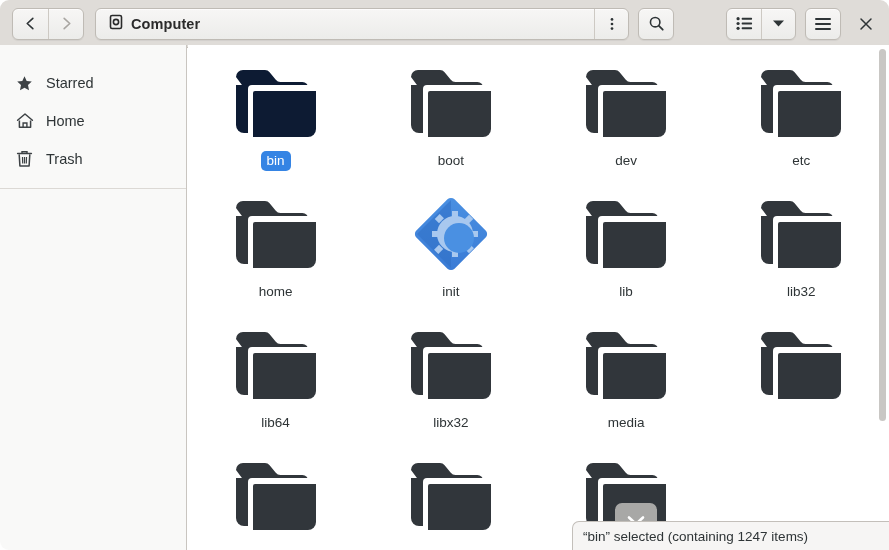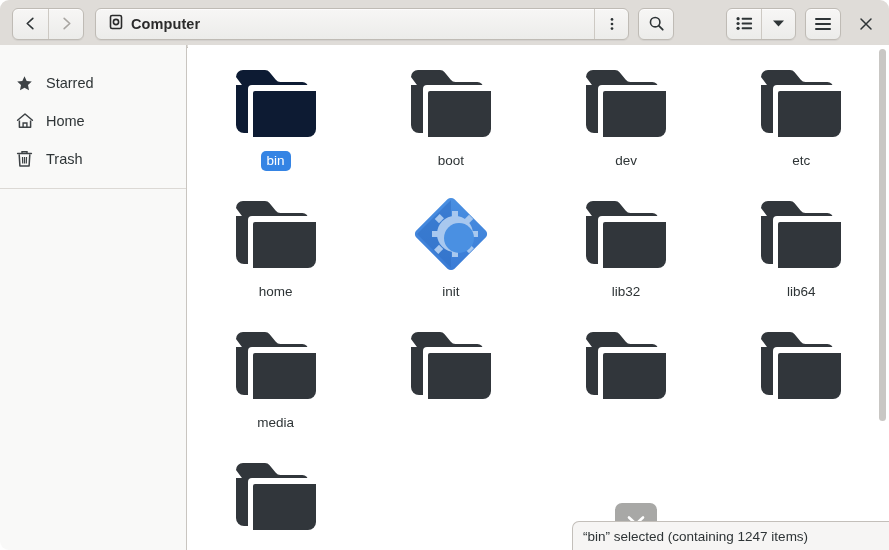--- a/index.html
+++ b/index.html
@@ -478,32 +478,54 @@
         </div>
         <div class="cell">
           <div class="icon-wrap">
             <svg width="96" height="80" viewBox="0 0 96 80" aria-hidden="true">
               <path d="M8 14 a7 7 0 0 1 7-7 h22 a6 6 0 0 1 4.6 2.2 l6.2 7.6 a6 6 0 0 0 4.6 2.2 h22 a6 6 0 0 1 6 6 v3 h-62 z" fill="#31363b"></path>
               <path d="M8 22 a0 0 0 0 1 0 0 h80 a0 0 0 0 1 0 0 v40 a8 8 0 0 1 -8 8 h-64 a8 8 0 0 1 -8 -8 z" fill="#31363b"></path>
               <path d="M20 26 a4 4 0 0 1 4 -4 h64 v48 h-68 z" fill="#ffffff"></path>
               <path d="M25 30 a2 2 0 0 1 2 -2 h61 v38 a8 8 0 0 1 -8 8 h-55 z" fill="#31363b"></path>
             </svg>
           </div>
+          <div class="cell-label">lib</div>
+        </div>
+        <div class="cell">
+          <div class="icon-wrap">
+            <svg width="96" height="80" viewBox="0 0 96 80" aria-hidden="true">
+              <path d="M8 14 a7 7 0 0 1 7-7 h22 a6 6 0 0 1 4.6 2.2 l6.2 7.6 a6 6 0 0 0 4.6 2.2 h22 a6 6 0 0 1 6 6 v3 h-62 z" fill="#31363b"></path>
+              <path d="M8 22 a0 0 0 0 1 0 0 h80 a0 0 0 0 1 0 0 v40 a8 8 0 0 1 -8 8 h-64 a8 8 0 0 1 -8 -8 z" fill="#31363b"></path>
+              <path d="M20 26 a4 4 0 0 1 4 -4 h64 v48 h-68 z" fill="#ffffff"></path>
+              <path d="M25 30 a2 2 0 0 1 2 -2 h61 v38 a8 8 0 0 1 -8 8 h-55 z" fill="#31363b"></path>
+            </svg>
+          </div>
           <div class="cell-label">lib32</div>
         </div>
         <div class="cell">
           <div class="icon-wrap">
             <svg width="96" height="80" viewBox="0 0 96 80" aria-hidden="true">
               <path d="M8 14 a7 7 0 0 1 7-7 h22 a6 6 0 0 1 4.6 2.2 l6.2 7.6 a6 6 0 0 0 4.6 2.2 h22 a6 6 0 0 1 6 6 v3 h-62 z" fill="#31363b"></path>
               <path d="M8 22 a0 0 0 0 1 0 0 h80 a0 0 0 0 1 0 0 v40 a8 8 0 0 1 -8 8 h-64 a8 8 0 0 1 -8 -8 z" fill="#31363b"></path>
               <path d="M20 26 a4 4 0 0 1 4 -4 h64 v48 h-68 z" fill="#ffffff"></path>
               <path d="M25 30 a2 2 0 0 1 2 -2 h61 v38 a8 8 0 0 1 -8 8 h-55 z" fill="#31363b"></path>
             </svg>
           </div>
           <div class="cell-label">lib64</div>
+        </div>
+        <div class="cell">
+          <div class="icon-wrap">
+            <svg width="96" height="80" viewBox="0 0 96 80" aria-hidden="true">
+              <path d="M8 14 a7 7 0 0 1 7-7 h22 a6 6 0 0 1 4.6 2.2 l6.2 7.6 a6 6 0 0 0 4.6 2.2 h22 a6 6 0 0 1 6 6 v3 h-62 z" fill="#31363b"></path>
+              <path d="M8 22 a0 0 0 0 1 0 0 h80 a0 0 0 0 1 0 0 v40 a8 8 0 0 1 -8 8 h-64 a8 8 0 0 1 -8 -8 z" fill="#31363b"></path>
+              <path d="M20 26 a4 4 0 0 1 4 -4 h64 v48 h-68 z" fill="#ffffff"></path>
+              <path d="M25 30 a2 2 0 0 1 2 -2 h61 v38 a8 8 0 0 1 -8 8 h-55 z" fill="#31363b"></path>
+            </svg>
+          </div>
+          <div class="cell-label">libx32</div>
         </div>
         <div class="cell">
           <div class="icon-wrap">
             <svg width="96" height="80" viewBox="0 0 96 80" aria-hidden="true">
               <path d="M8 14 a7 7 0 0 1 7-7 h22 a6 6 0 0 1 4.6 2.2 l6.2 7.6 a6 6 0 0 0 4.6 2.2 h22 a6 6 0 0 1 6 6 v3 h-62 z" fill="#31363b"></path>
               <path d="M8 22 a0 0 0 0 1 0 0 h80 a0 0 0 0 1 0 0 v40 a8 8 0 0 1 -8 8 h-64 a8 8 0 0 1 -8 -8 z" fill="#31363b"></path>
               <path d="M20 26 a4 4 0 0 1 4 -4 h64 v48 h-68 z" fill="#ffffff"></path>
               <path d="M25 30 a2 2 0 0 1 2 -2 h61 v38 a8 8 0 0 1 -8 8 h-55 z" fill="#31363b"></path>
             </svg>
           </div>

